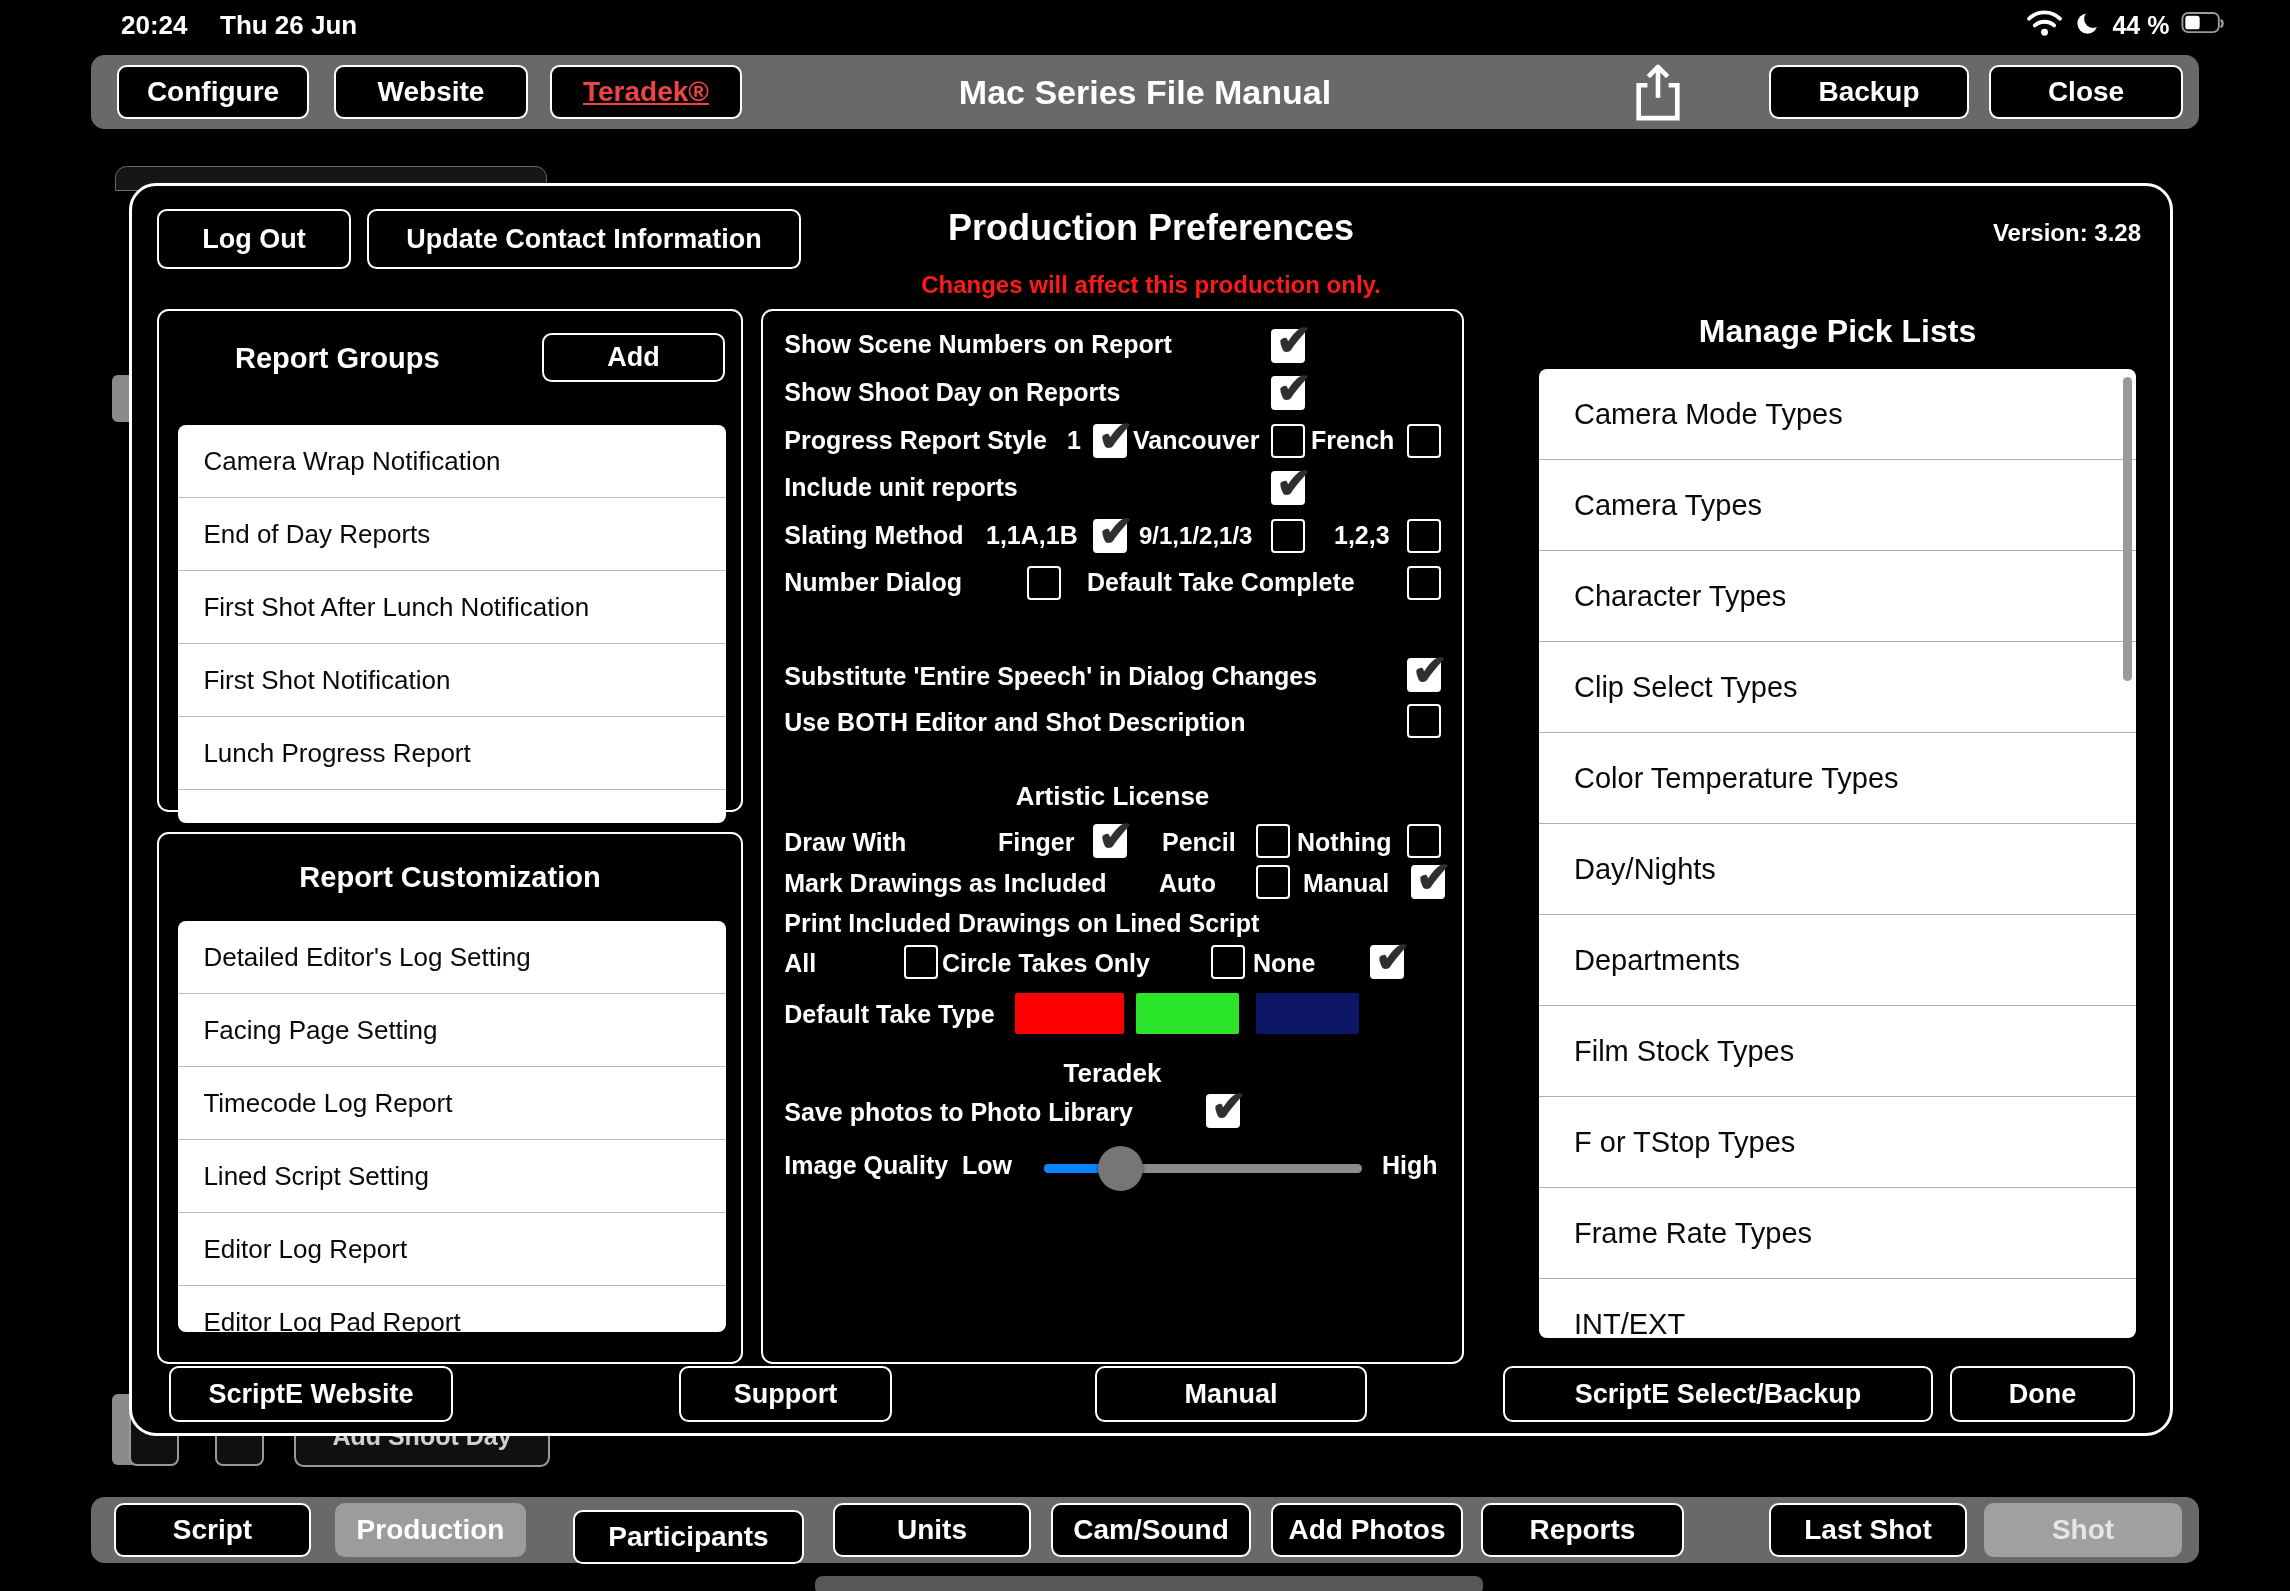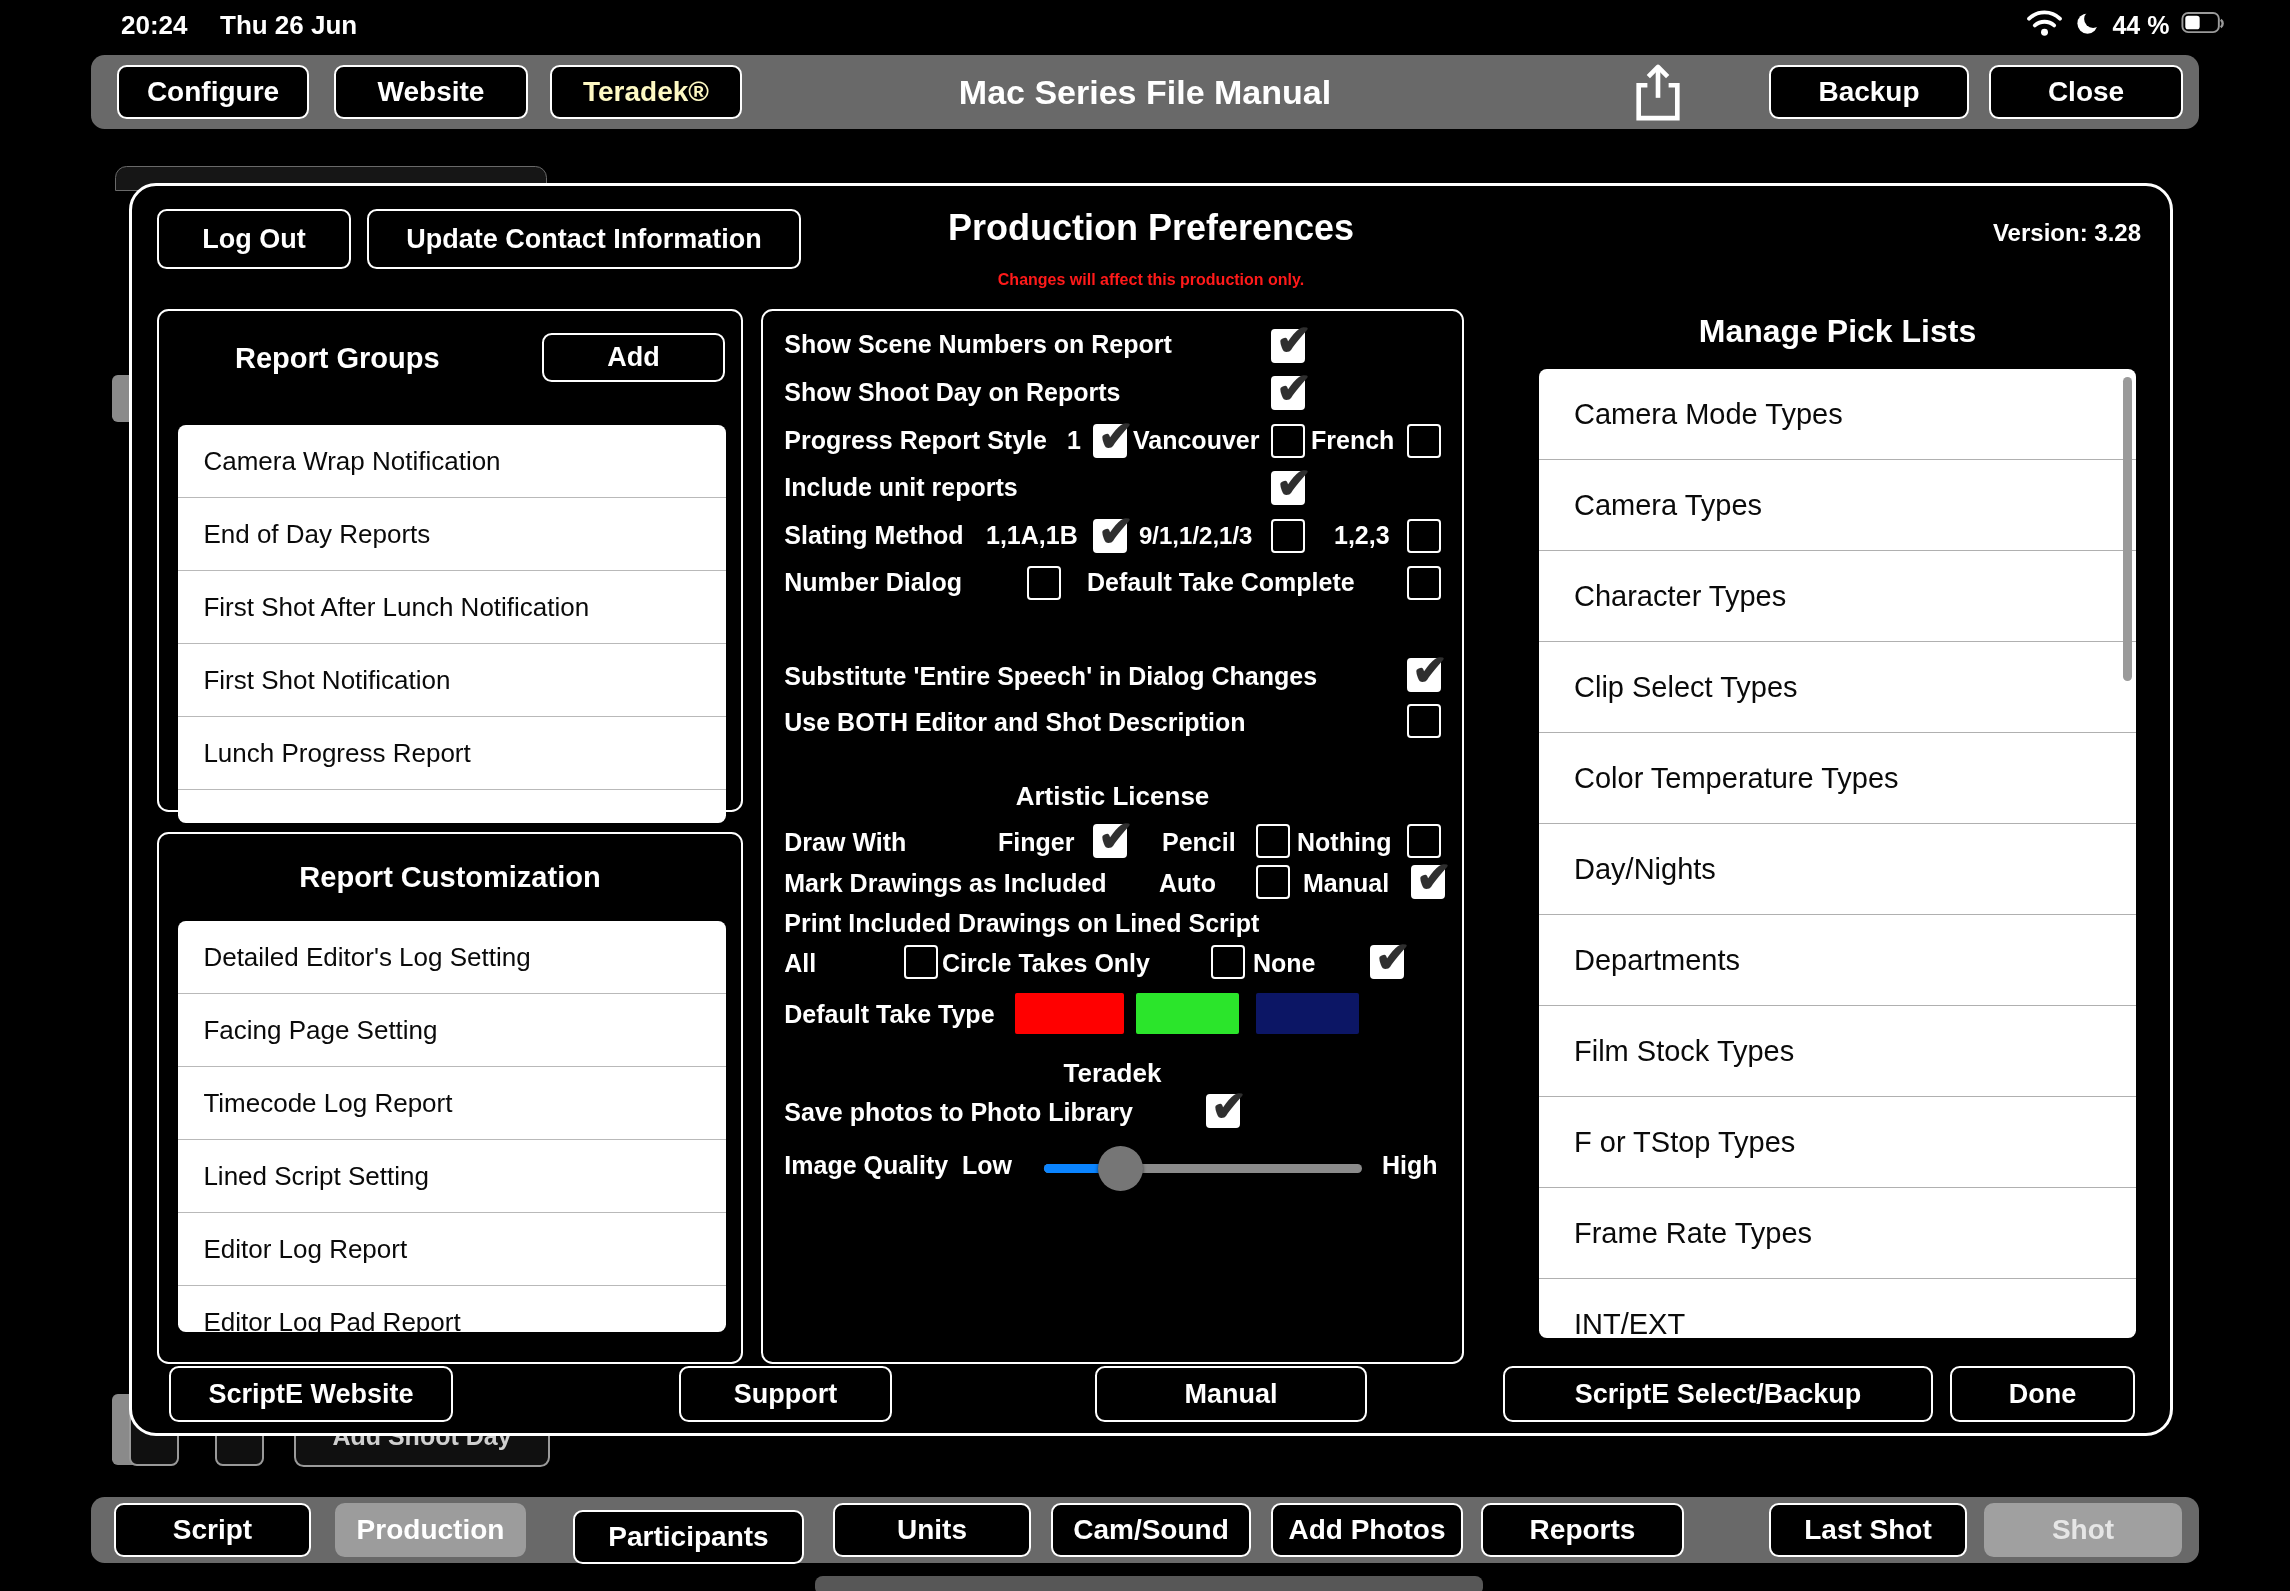--- a/index.html
+++ b/index.html
@@ -17,42 +17,42 @@
 
   
   .toolbar { position:absolute; left:91px; width:2108px; background:#696969; border-radius:13.6px; z-index:3; }
   .toolbar.top { top:55px; height:74px; }
   .toolbar.bottom { top:1497px; height:66px; }
   .tb-btn { position:absolute; height:54px; background:#000; border:2.9px solid #fff; border-radius:9.7px;
             color:#fff; font-size:28px; font-weight:bold; display:flex; align-items:center; justify-content:center;
             white-space:nowrap; }
   .toolbar.top .tb-btn { top:9.7px; }
   .toolbar.bottom .tb-btn { top:5.8px; }
-  .tb-btn.red { color:#fef9c3; }
+  .tb-btn.red { color:#ef4444;text-decoration:underline; }
   .tb-btn.selected { background:#9c9c9c; border-color:#9c9c9c; }
   .tb-btn.dim { background:#a0a0a0; border-color:#a0a0a0; color:#e6e6e6; }
   .tb-title { position:absolute; left:0; right:0; top:17.5px; text-align:center; color:#fff; font-size:34px; font-weight:bold; }
 
   
   .bg-art { z-index:1; }
   .bg-tab { left:115px; top:166px; width:432px; height:25px; background:#161616; border:1.9px solid #6a6a6a; border-radius:11.6px 11.6px 0 0; }
   .bg-nub { left:112px; width:33px; background:#8a8a8a; border-radius:5.8px; }
   .bg-sq { background:#101010; border:2.9px solid #999; border-radius:7.8px; }
   .bg-partial-btn { left:294px; top:1405px; width:256px; height:62px; background:#101010; border:2.9px solid #9a9a9a; border-radius:9.7px;
                     color:#cfcfcf; font-size:25px; font-weight:bold; display:flex; align-items:center; justify-content:center; }
   .home-indicator { left:815px; top:1576px; width:668px; height:19.4px; background:#575757; border-radius:7.8px; z-index:3; }
 
   
   .modal { position:absolute; left:129px; top:183px; width:2044px; height:1253px; background:#000;
            border:3.9px solid #fff; border-radius:27px; z-index:2; }
   .m-btn { position:absolute; background:#000; border:2.9px solid #fff; border-radius:9.7px; color:#fff;
            font-size:27px; font-weight:bold; display:flex; align-items:center; justify-content:center; white-space:nowrap; }
   .m-title { position:absolute; left:0; right:0; top:21.3px; text-align:center; color:#fff; font-size:36px; font-weight:bold; }
   .m-version { position:absolute; right:29px; top:33px; color:#fff; font-size:24px; font-weight:bold; }
-  .m-warning { position:absolute; left:0; right:0; top:85px; text-align:center; font-size:16px; font-weight:bold; }
+  .m-warning { position:absolute; left:0; right:0; top:85px; text-align:center; font-size:24px; font-weight:bold; }
 
   
   .panel { position:absolute; background:#000; border:2.9px solid #fff; border-radius:11.6px; }
   .panel-h { position:absolute; color:#fff; font-size:29px; font-weight:bold; white-space:nowrap; }
   .wlist { position:absolute; background:#fff; border-radius:7.8px; overflow:hidden; }
   .wlist .list-item { height:73px; display:flex; align-items:center; padding-left:25px; font-size:26px; color:#0a0a0a;
                       border-bottom:1px solid #b9b9b9; white-space:nowrap; }
   .wlist.big .list-item { height:91px; font-size:29px; padding-left:35px; border-bottom:1px solid #b0b0b0; }
   .scrollbar { position:absolute; right:5.8px; top:7.8px; width:8.7px; height:304px; background:#9a9a9a; border-radius:4.9px; }
 

